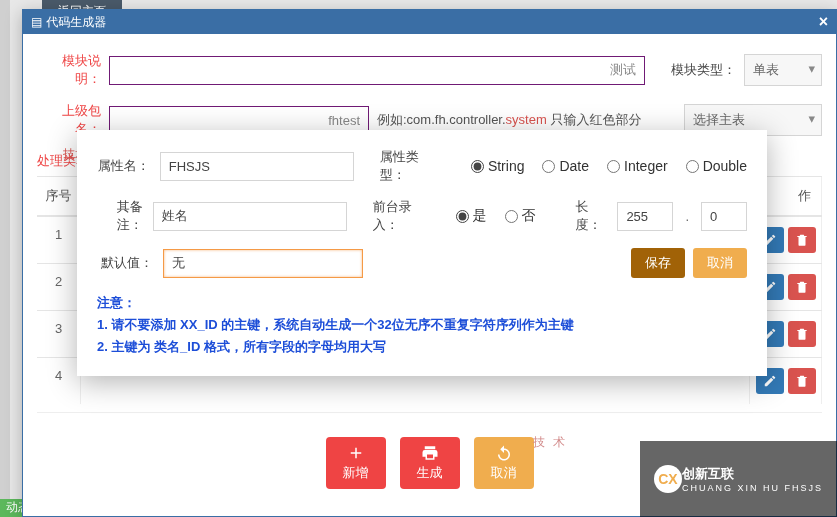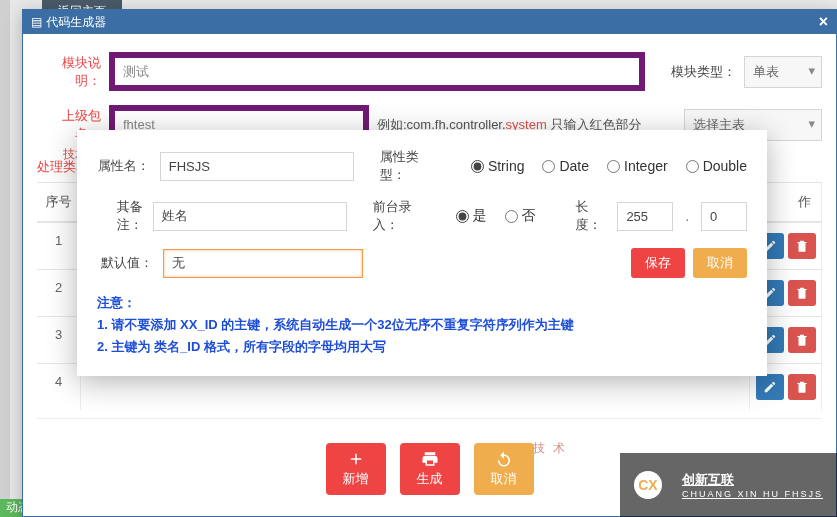--- a/index.html
+++ b/index.html
@@ -11,21 +11,21 @@
   .bg-bottom { position: absolute; left: 0; bottom: 0; height: 18px; background: #5cb85c; color: #fff; padding: 0 6px; font-size: 12px; }
 
   .modal-main { position: absolute; top: 9px; left: 22px; right: 0; bottom: 0; background: #fff; border: 1px solid #3a6ea5; box-shadow: 0 4px 16px rgba(0,0,0,.25); }
   .modal-header { background: #3a6ea5; color: #fff; height: 24px; line-height: 24px; padding: 0 8px; font-size: 12px; display: flex; align-items: center; }
   .modal-header .hicon { margin-right: 4px; }
   .modal-header .close { margin-left: auto; cursor: pointer; font-size: 16px; font-weight: bold; }
   .modal-body { padding: 18px 14px 10px 14px; position: relative; }
 
   .form-row { display: flex; align-items: center; margin-bottom: 14px; gap: 8px; }
   .form-label { width: 64px; text-align: right; color: #ef4444; }
-  .text-input { border: 6px solid #701a75; padding: 6px 8px; font-size: 13px; color: #888; background: #fff; }
+  .text-input { border: 1px solid #701a75; padding: 6px 8px; font-size: 13px; color: #888; background: #fff; text-align: right; }
   .text-input.w1 { flex: 1; max-width: 540px; }
   .text-input.w2 { width: 260px; }
   .ml-label { margin-left: 18px; color: #444; }
   .select { border: 1px solid #d5d5d5; background: #f7f7f7; padding: 6px 8px; font-size: 13px; color: #666; width: 78px; position: relative; }
   .select::after { content: "▾"; position: absolute; right: 6px; top: 6px; color: #888; }
   .select.wide { width: 138px; }
 
   .watermark { position: absolute; color: #d9534f; font-size: 12px; left: 40px; top: 112px; pointer-events: none; }
 
   .table-area { margin-top: 6px; }
@@ -43,39 +43,39 @@
   .mini-btn svg { width: 14px; height: 14px; fill: #fff; }
 
   .footer-btns { display: flex; justify-content: center; gap: 14px; padding: 24px 0 30px; border-top: 1px solid #eee; margin-top: 8px; }
   .big-btn { width: 60px; height: 52px; border-radius: 4px; color: #fff; display: flex; flex-direction: column; align-items: center; justify-content: center; font-size: 13px; gap: 2px; }
   .big-btn svg { width: 18px; height: 18px; fill: #fff; }
   .big-btn.green { background: #ef4444; }
   .big-btn.orange { background: #f0ad4e; }
 
   .small-watermark { position: absolute; left: 510px; bottom: 78px; color: #d28a8a; font-size: 12px; letter-spacing: 8px; }
 
-  .logo-corner { position: absolute; right: 0; bottom: 0; background: rgba(0,0,0,.6); color: #fff; padding: 18px 14px; font-size: 13px; display: flex; align-items: center; gap: 20px; text-decoration: underline; }
+  .logo-corner { position: absolute; right: 0; bottom: 0; background: rgba(0,0,0,.6); color: #fff; padding: 24px 14px; font-size: 13px; display: flex; align-items: center; gap: 0; }
   .logo-corner .cx { background: #fff; color: #f0ad4e; font-weight: bold; border-radius: 50%; width: 28px; height: 28px; display: inline-flex; align-items: center; justify-content: center; font-size: 14px; }
   .logo-corner .sub { font-size: 9px; letter-spacing: 2px; display: block; }
 
   
   .dialog-inner { position: absolute; top: 130px; left: 77px; width: 690px; background: #fff; box-shadow: 0 6px 28px rgba(0,0,0,.3); padding: 18px 20px 18px 20px; z-index: 10; }
   .drow { display: flex; align-items: center; margin-bottom: 14px; gap: 10px; }
   .dlabel { width: 56px; text-align: right; color: #444; }
   .dinput { border: 1px solid #d5d5d5; padding: 6px 8px; width: 200px; font-size: 13px; color: #444; }
   .dinput.focus { border-color: #f59a46; box-shadow: 0 0 3px #f5b880 inset; }
   .dinput.small { width: 56px; text-align: left; }
   .dradio-group { display: flex; align-items: center; gap: 18px; font-size: 14px; color: #333; margin-left: 20px; }
   .dradio-group label { display: inline-flex; align-items: center; gap: 4px; }
   .dradio-group input { accent-color: #444; }
   .sep-label { margin-left: 16px; color: #444; }
   .dot { margin: 0 2px; color: #666; }
   .dbtns { margin-left: auto; display: flex; gap: 8px; }
   .dbtn { padding: 6px 14px; border-radius: 3px; color: #fff; font-size: 13px; border: none; }
-  .dbtn.save { background: #ef4444; }
+  .dbtn.save { background: #a16207; }
   .dbtn.cancel { background: #f0ad4e; }
   .notice { color: #1d4ed8; font-size: 13px; line-height: 1.7; font-weight: bold; }
   .notice .line { display: block; }
 </style>
 </head>
 <body>
 
 <div class="page-bg">
   <div class="bg-sidebar"></div>
   <div class="bg-tab">返回主页</div>

